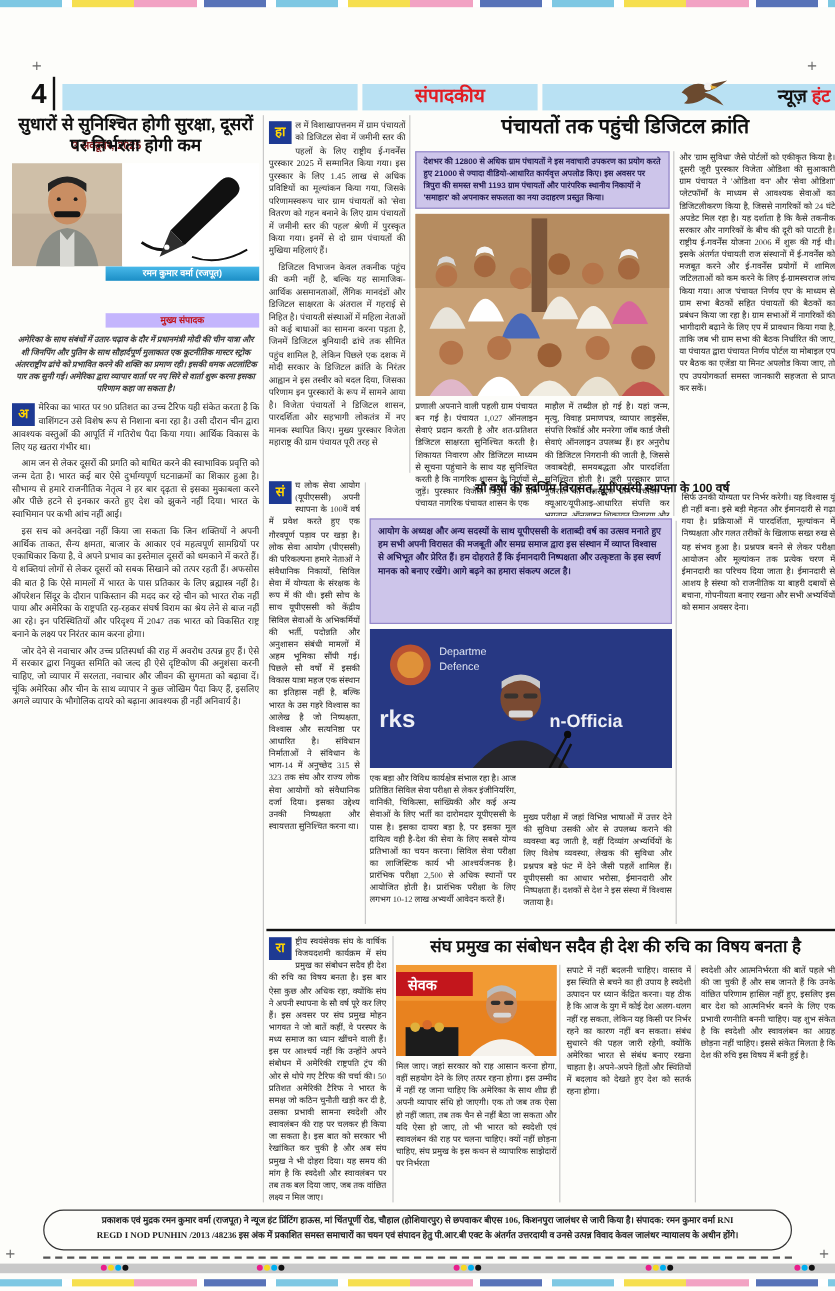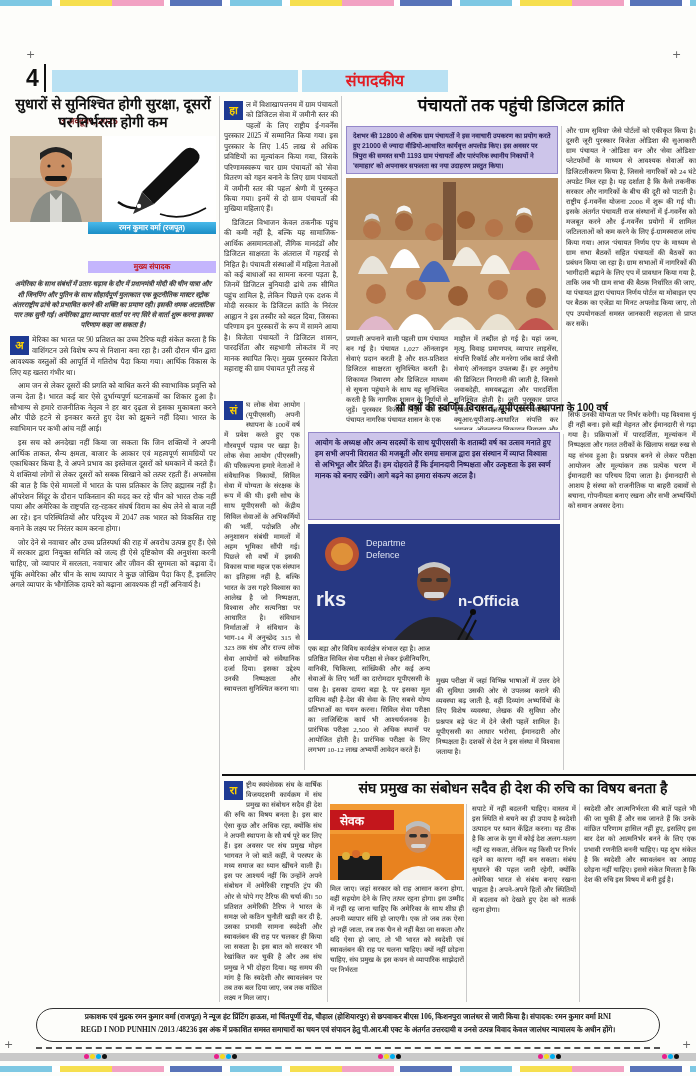--- a/index.html
+++ b/index.html
@@ -58,20 +58,34 @@
   <div class="abs regmark" style="left:672px;top:48px;">+</div>
   <div class="abs regmark" style="left:4px;top:1038px;">+</div>
   <div class="abs regmark" style="left:682px;top:1038px;">+</div>
 
   <div class="abs pagenum">4</div>
   <div class="abs hdr-bar" style="left:52px;width:246px;">
     <div class="date-txt">3 अक्टूबर, 2025</div>
   </div>
   <div class="abs hdr-bar" style="left:302px;width:146px;">
     <div class="section-title">संपादकीय</div>
+  </div>
+  <div class="abs hdr-bar" style="left:452px;width:244px;">
+    <span class="abs" style="right:88px;top:-6px;">
+      <svg width="42" height="30" viewBox="0 0 42 30">
+        <path d="M2 13 Q11 3 22 7 L40 3 Q30 11 21 13 Q31 15 37 24 L22 17 Q13 24 4 22 Q11 17 2 13Z" fill="#6b4a2f"></path>
+        <circle cx="24" cy="8" r="3.2" fill="#f4f4f4"></circle>
+        <path d="M26 7 l6 1.4 -5 2.2z" fill="#e8b23a"></path>
+        <path d="M6 24 l4 4 M10 22 l3 5" stroke="#9a8succ" stroke-width="0"></path>
+      </svg>
+    </span>
+    <div class="masthead">
+      <span class="black">न्यूज़</span>
+      <span class="red">हंट</span>
+    </div>
   </div>
 
   <div class="abs vline" style="left:219px;top:96px;height:906px;"></div>
   <div class="abs vline" style="left:341px;top:96px;height:298px;"></div>
   <div class="abs vline" style="left:304px;top:402px;height:368px;"></div>
   <div class="abs vline" style="left:561px;top:126px;height:304px;"></div>
   <div class="abs vline" style="left:563px;top:434px;height:336px;"></div>
   <div class="abs vline" style="left:327px;top:780px;height:222px;"></div>
   <div class="abs vline" style="left:466px;top:804px;height:198px;"></div>
   <div class="abs vline" style="left:579px;top:804px;height:198px;"></div>

